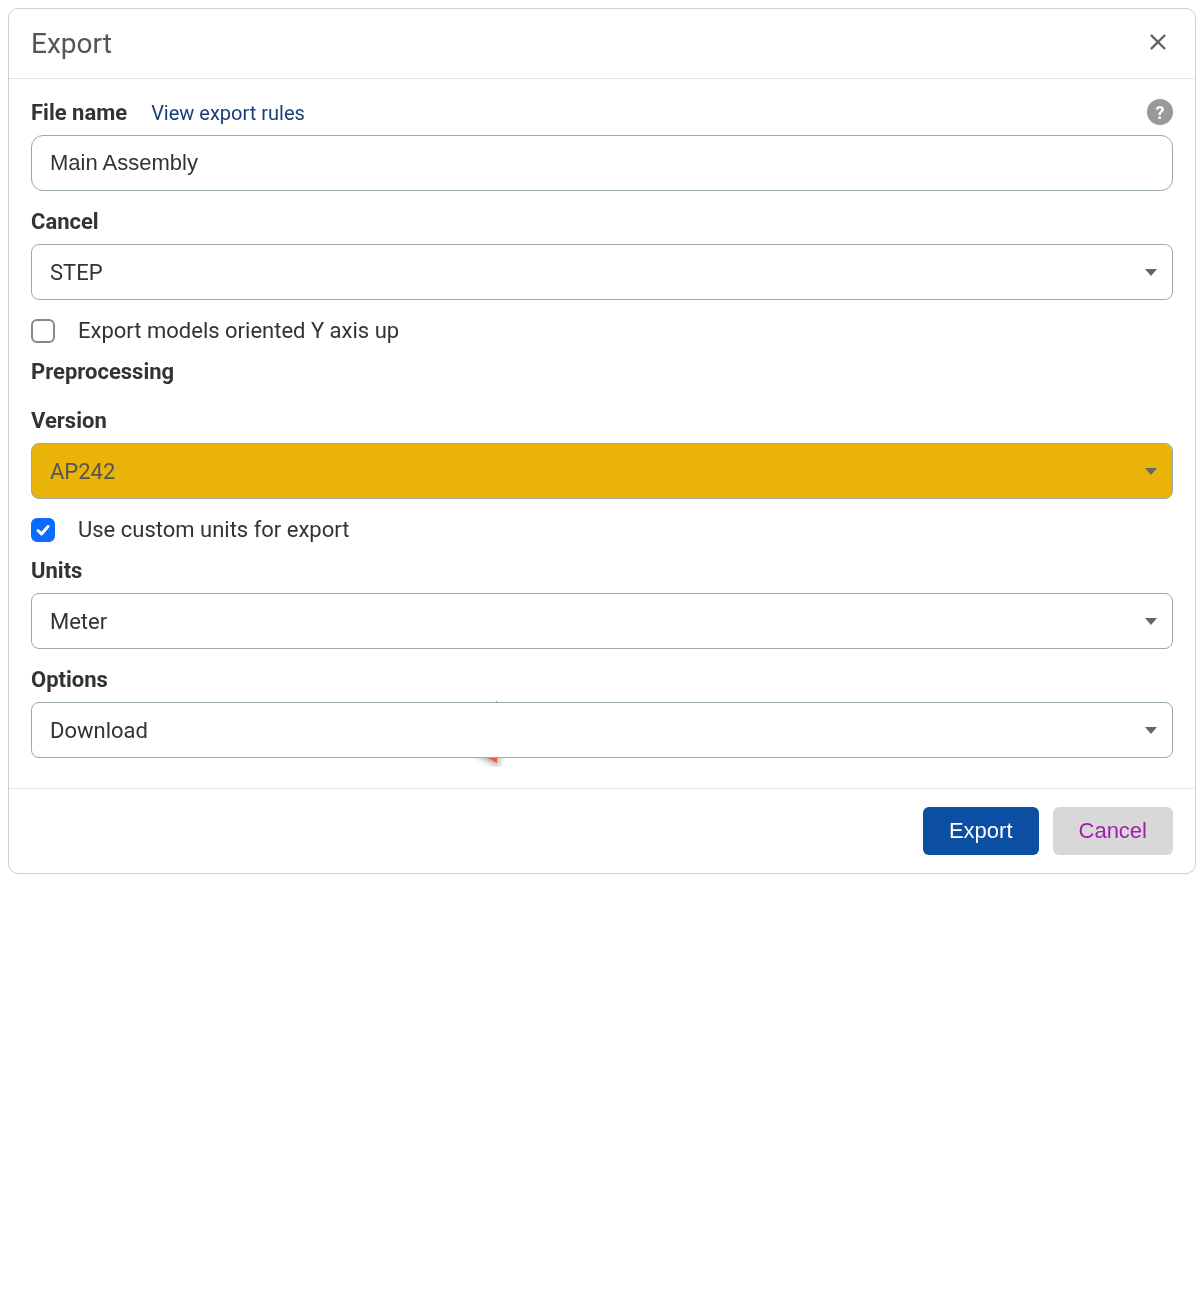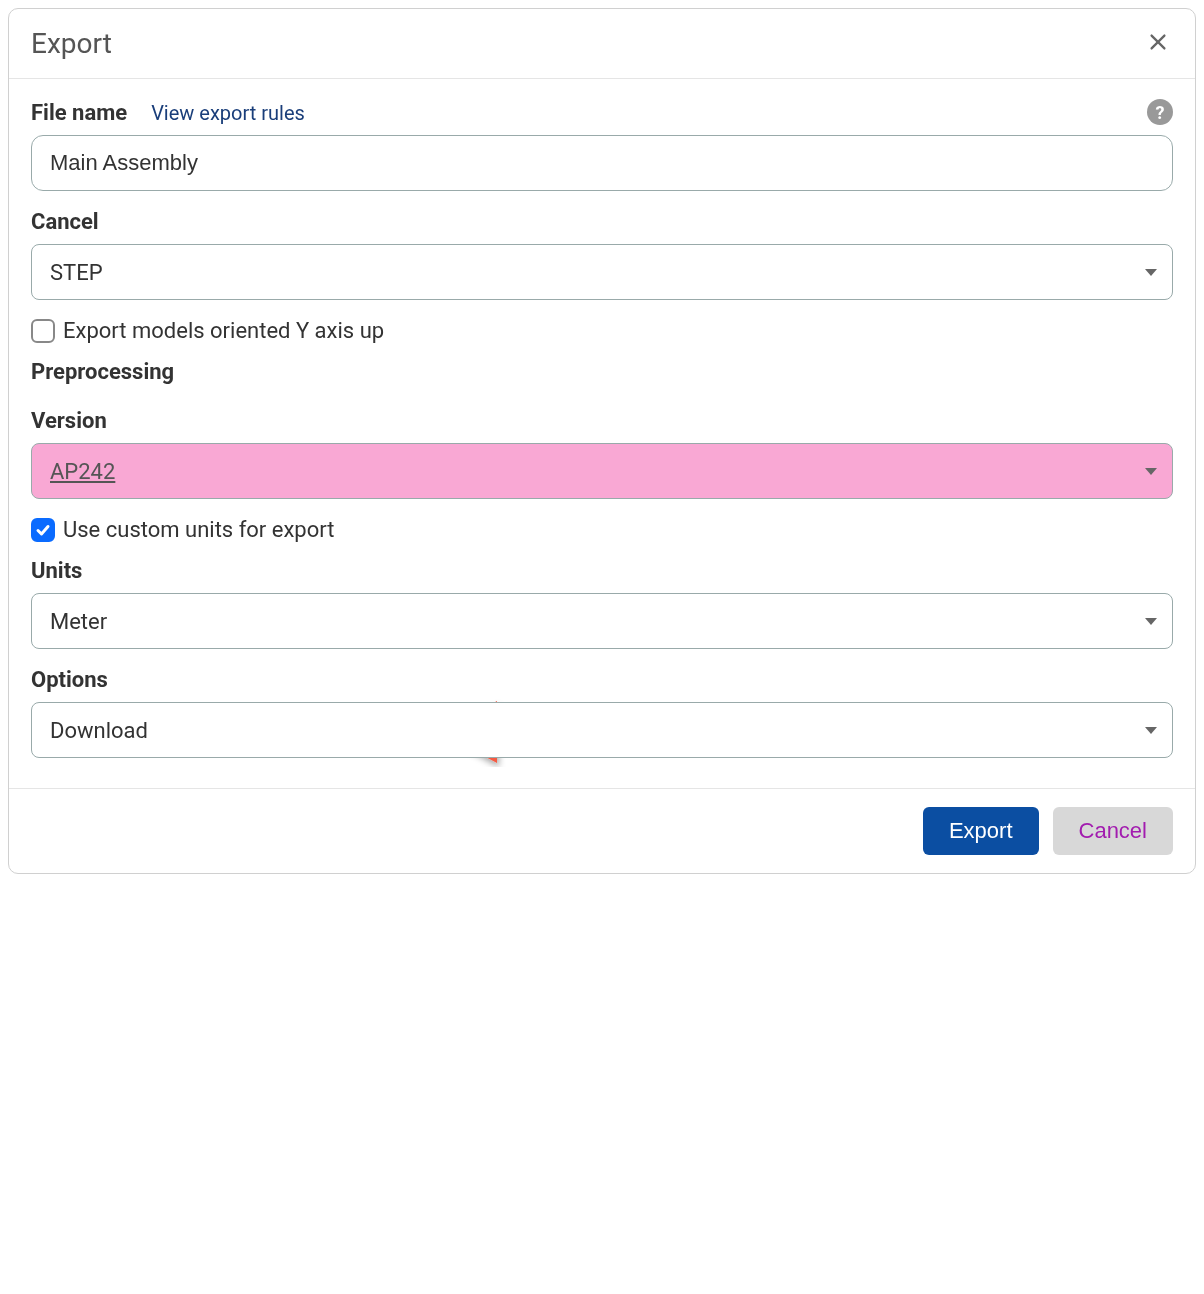--- a/index.html
+++ b/index.html
@@ -107,41 +107,40 @@
     border-radius: 8px;
     padding: 0 44px 0 18px;
     font-size: 22px;
     color: #333;
     background: #fff;
     display: flex;
     align-items: center;
     cursor: pointer;
   }
   .select-box.disabled {
-    background: #f9a8d4;
+    background: #eab308;
     color: #555;
-    text-decoration: underline;
   }
   .select-caret {
     position: absolute;
     right: 14px;
     top: 50%;
     transform: translateY(-50%);
     pointer-events: none;
     color: #666;
   }
   .select-caret svg {
     width: 16px;
     height: 16px;
     display: block;
   }
   .checkbox-row {
     display: flex;
     align-items: center;
-    gap: 8px;
+    gap: 23px;
     margin-bottom: 16px;
   }
   .checkbox {
     width: 24px;
     height: 24px;
     border: 2px solid #888;
     border-radius: 6px;
     background: #fff;
     cursor: pointer;
     display: inline-flex;

